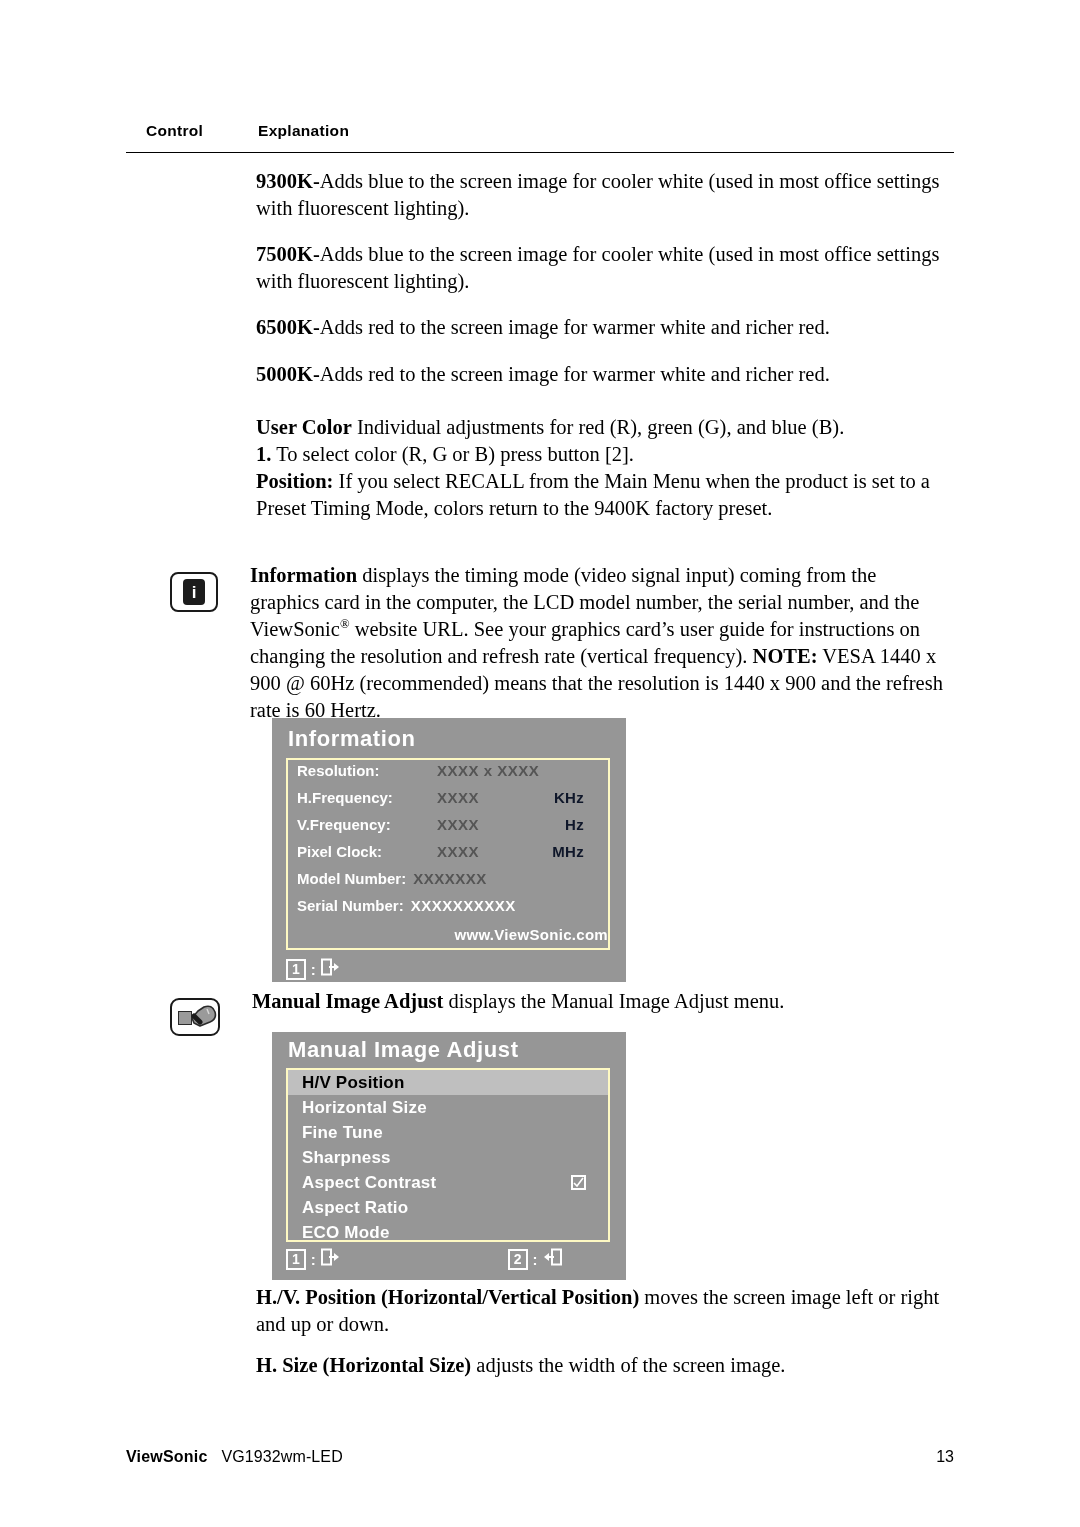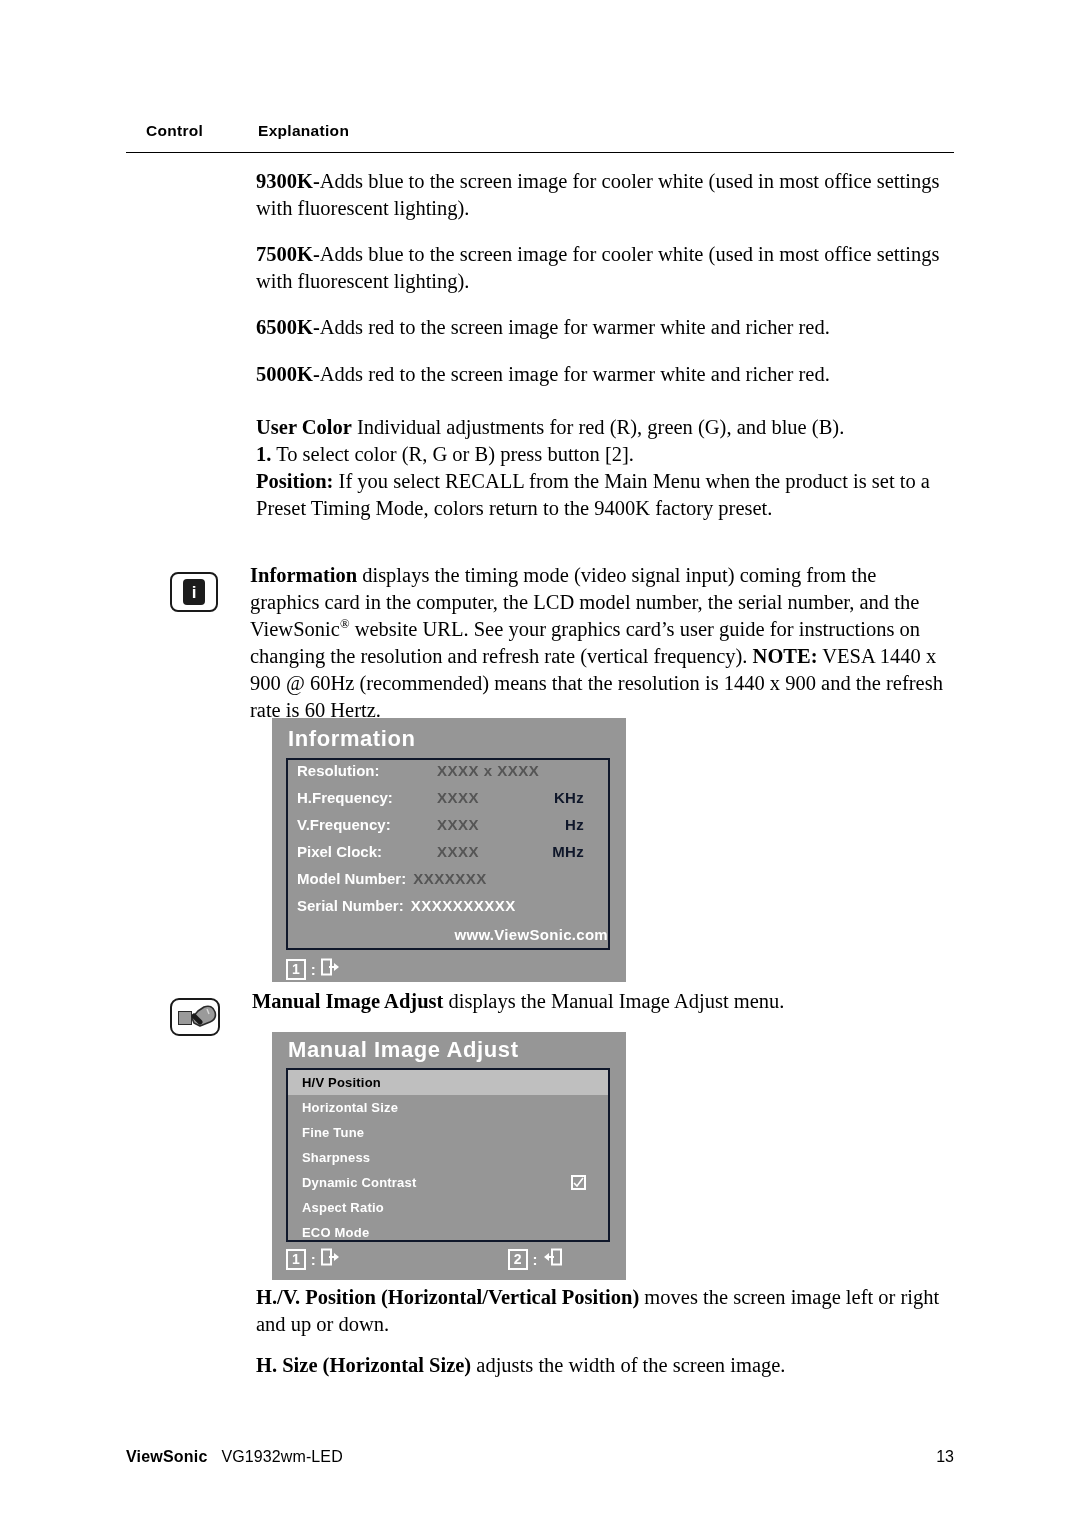--- a/index.html
+++ b/index.html
@@ -143,21 +143,21 @@
     background: #969696;
     box-sizing: border-box;
   }
   .osd-title {
     font-family: "Liberation Sans", sans-serif;
     font-weight: bold;
     color: #ffffff;
     letter-spacing: 0.6px;
   }
   .osd-inner {
-    border: 2px solid #0f172a;
+    border: 2px solid #fef9c3;
     box-sizing: border-box;
   }
   .osd-footer {
     font-family: "Liberation Sans", sans-serif;
     font-weight: bold;
     color: #ffffff;
     display: flex;
     align-items: center;
   }
   .keybox {
@@ -263,21 +263,21 @@
     top: 36px;
     width: 324px;
     height: 174px;
   }
   .mia-row {
     height: 25px;
     display: flex;
     align-items: center;
     font-family: "Liberation Sans", sans-serif;
     font-weight: bold;
-    font-size: 13px;
+    font-size: 17px;
     color: #ffffff;
     padding-left: 14px;
     letter-spacing: 0.2px;
     box-sizing: border-box;
   }
   .mia-row.selected {
     background: #bfbfbf;
     color: #000000;
   }
   .mia-check {
@@ -450,21 +450,21 @@
 
       <div class="mia-row">
         <span>Fine Tune</span>
       </div>
 
       <div class="mia-row">
         <span>Sharpness</span>
       </div>
 
       <div class="mia-row">
-        <span>Dynamic Contrast</span>
+        <span>Aspect Contrast</span>
         <span class="mia-check">
           <svg width="11" height="11" viewBox="0 0 11 11" aria-hidden="true">
             <path d="M1 6 L4 9 L10 1" stroke="#ffffff" stroke-width="1.6" fill="none"></path>
           </svg>
         </span>
       </div>
 
       <div class="mia-row">
         <span>Aspect Ratio</span>
       </div>

